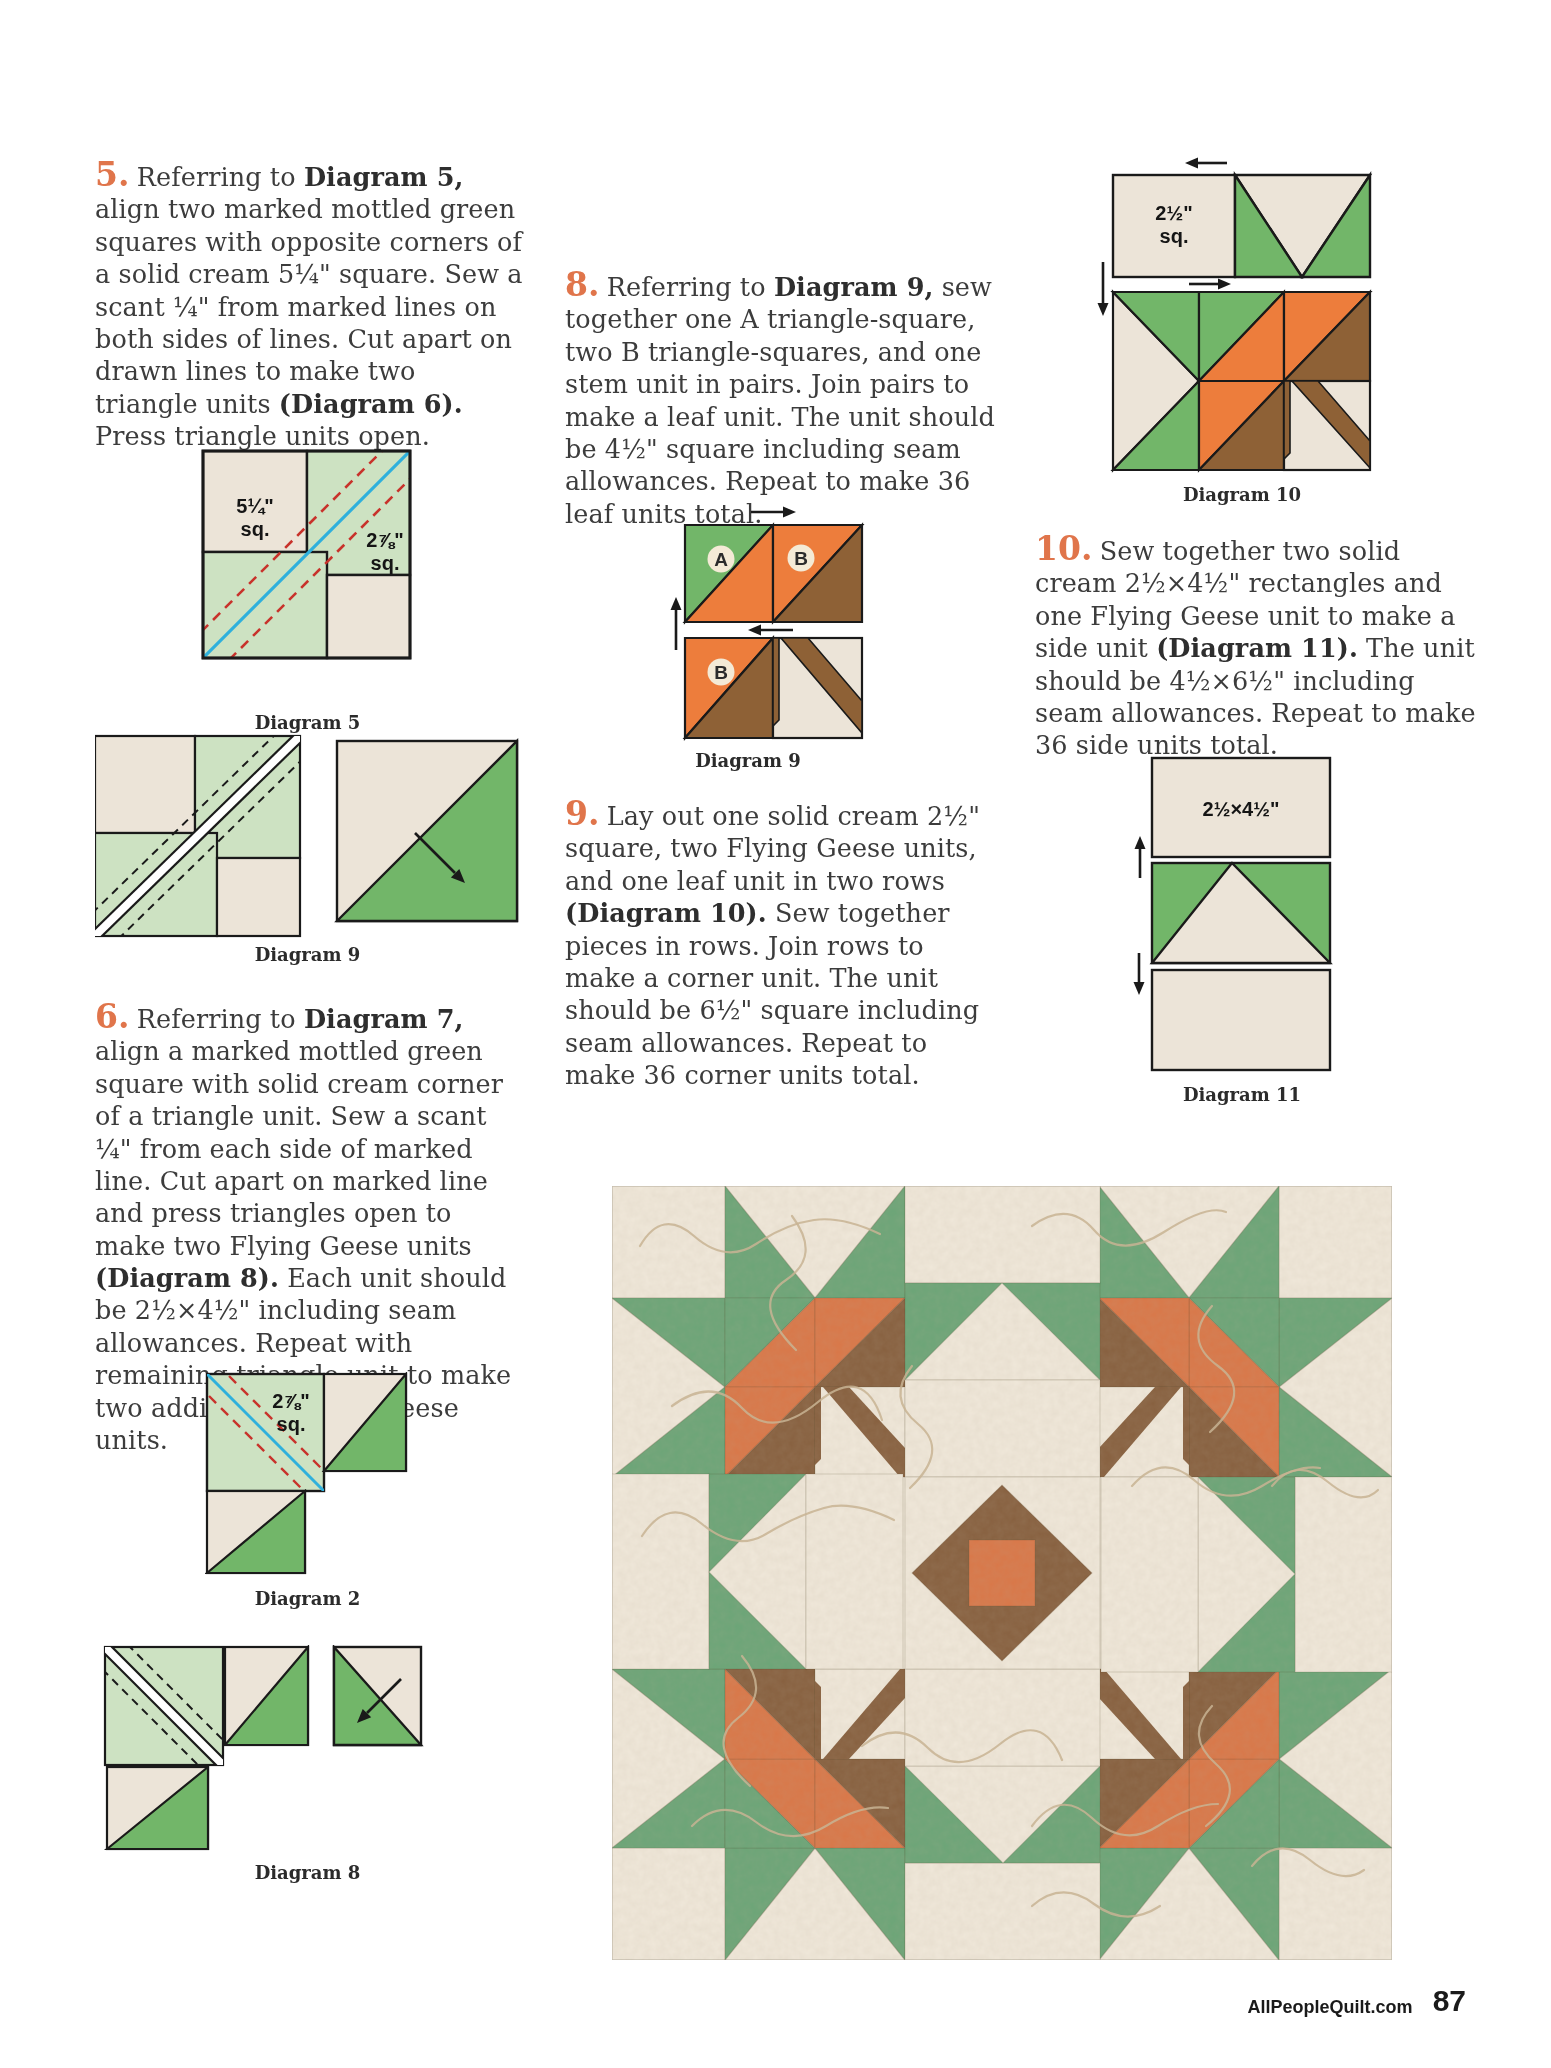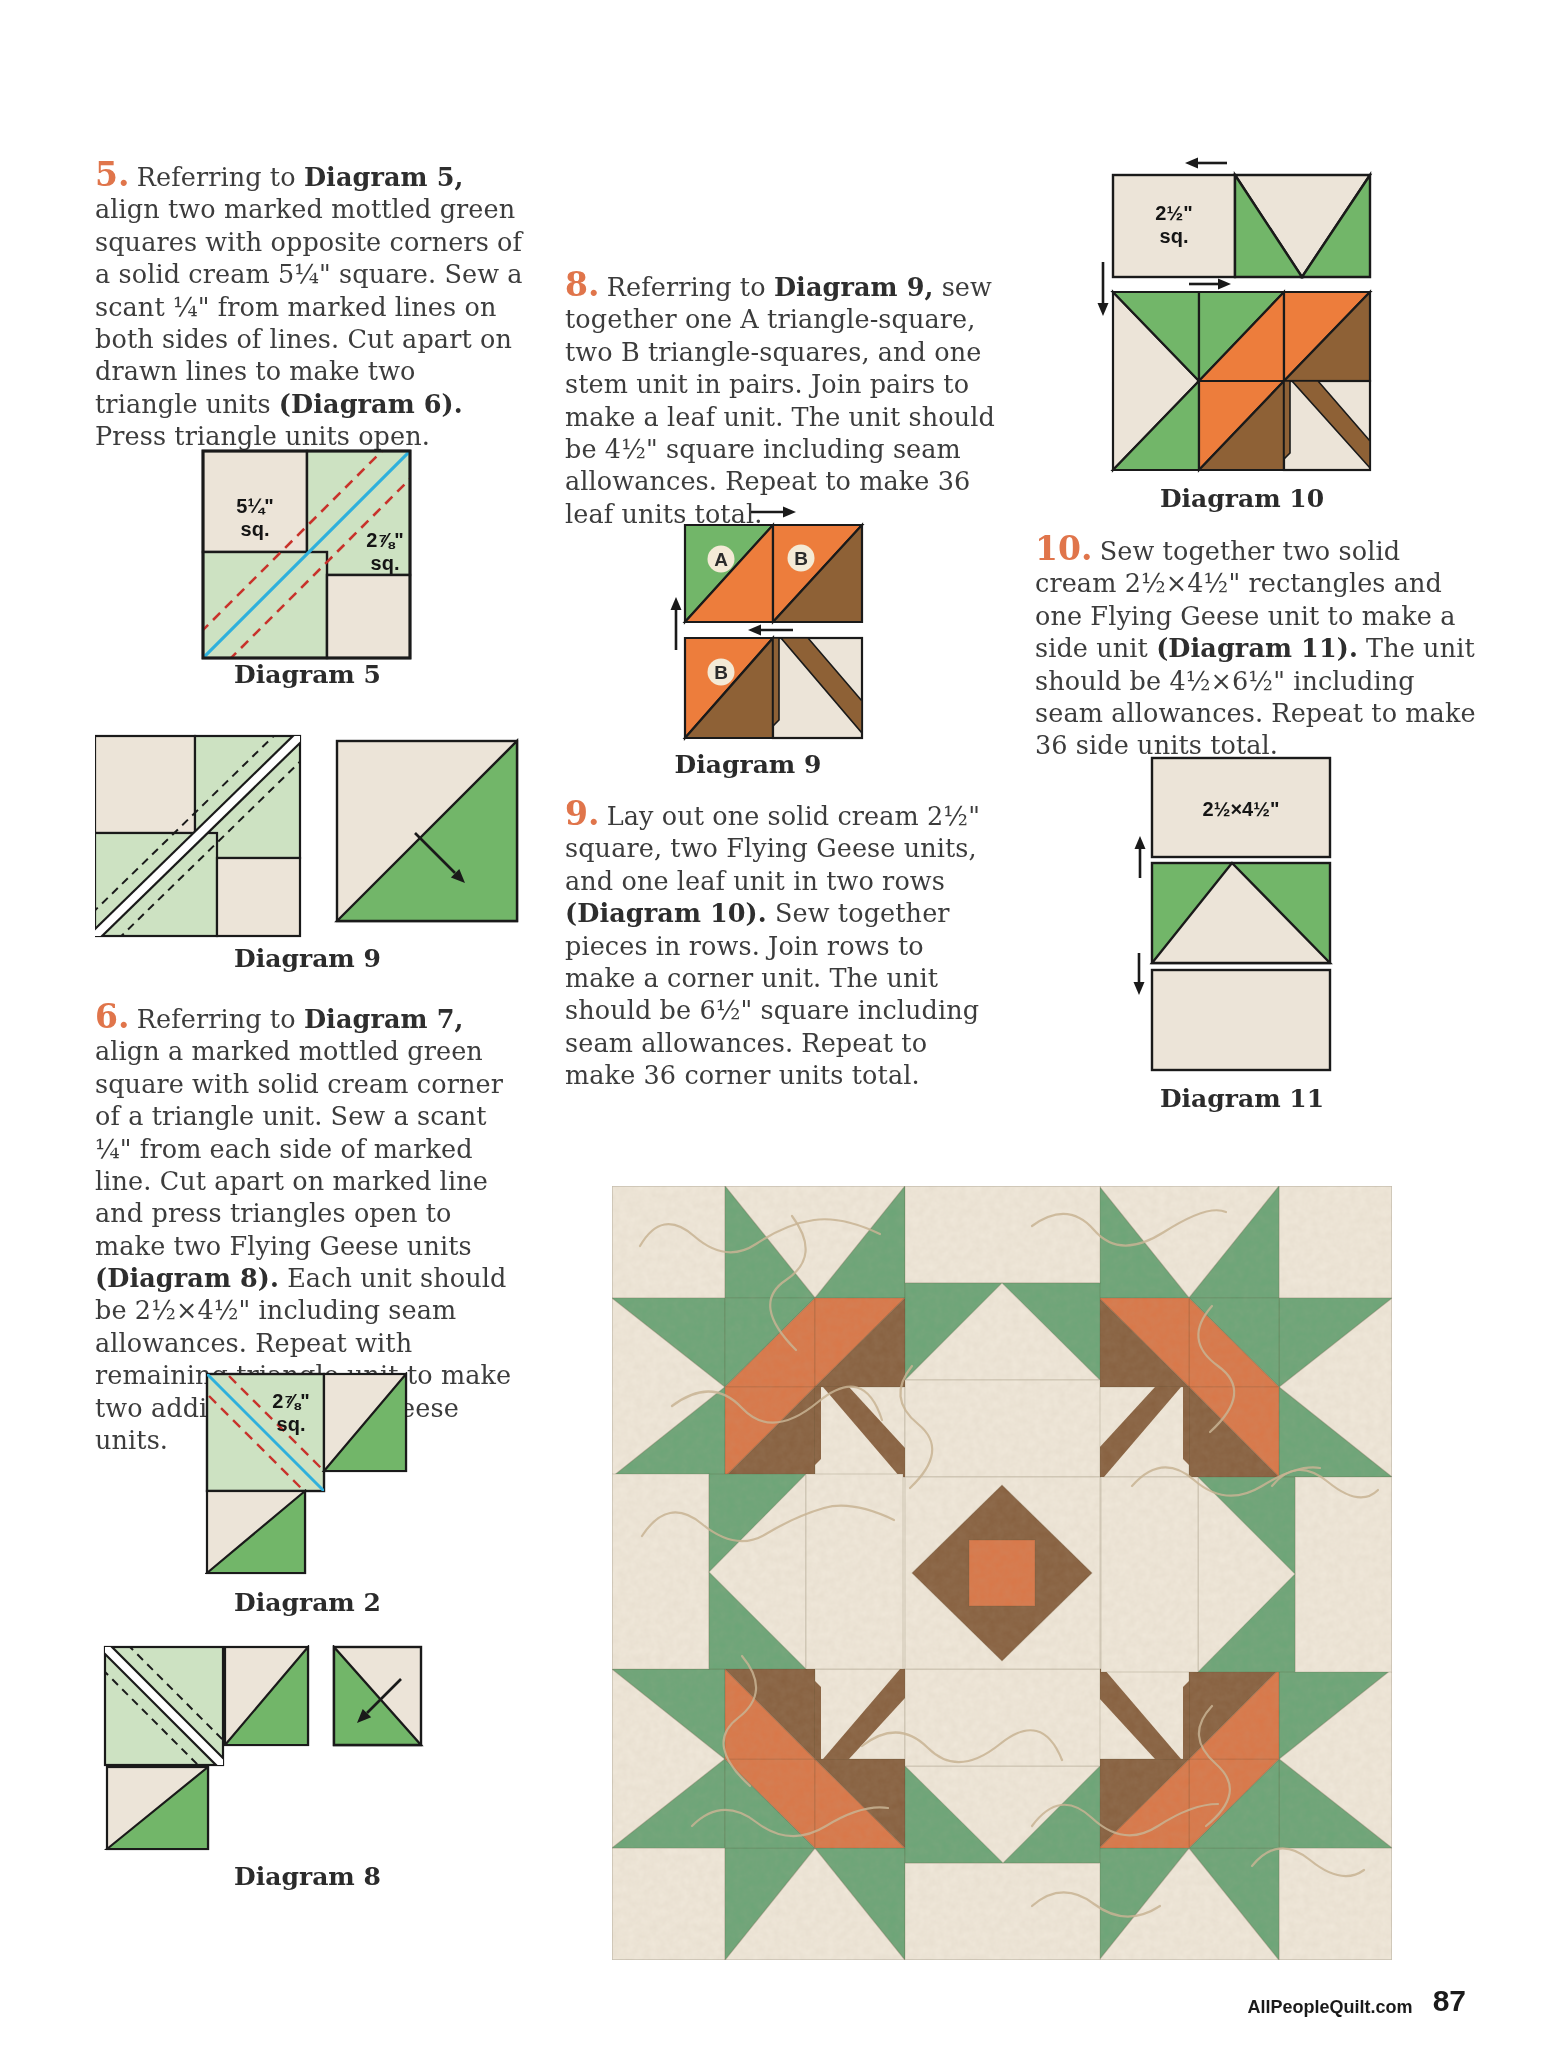--- a/index.html
+++ b/index.html
@@ -1,21 +1,21 @@
 <!DOCTYPE html>
 <html style="--accent: #E0754B; --text: #3C3C3C; --diagram-cream: #ECE4D8; --diagram-light-green: #CDE2C2; --diagram-green: #72B669; --diagram-orange: #ED7D3C; --diagram-brown: #8E6136; --marking-blue: #2FB0DC; --marking-red: #C8322B; --photo-cream: #F0E8DA; --photo-green: #6BA577; --photo-orange: #D97748; --photo-brown: #87603F; --photo-stitch: #C9B493;"><head>
 <meta charset="utf-8">
 <style>
   html,body{margin:0;padding:0;background:#ffffff;}
   .page{position:relative;width:1551px;height:2068px;background:#ffffff;overflow:hidden;
         font-family:"DejaVu Serif",serif;color:var(--text,#3c3c3c);}
   .step{position:absolute;font-size:25.5px;line-height:1.27;letter-spacing:.1px;color:var(--text,#3c3c3c);}
   .step .step-num{color:var(--accent,#e0754b);font-weight:bold;font-size:33px;line-height:1;padding-right:7px;}
   .step .bseg{font-weight:bold;color:#2e2e2e;}
-  .caption{position:absolute;text-align:center;font-weight:bold;font-size:25px;color:#2b2b2b;}
+  .caption{position:absolute;text-align:center;font-weight:bold;font-size:18px;color:#2b2b2b;}
   .fig{position:absolute;}
   .footer{position:absolute;top:1984px;right:85px;display:flex;align-items:flex-end;gap:20px;
           font-family:"Liberation Sans",sans-serif;color:#1a1a1a;}
   .footer .site{font-weight:bold;font-size:18px;}
   .footer .folio{font-weight:bold;font-size:30px;}
   
   .fc{fill:var(--diagram-cream,#ece4d8);} .fl{fill:var(--diagram-light-green,#cde2c2);}
   .fg{fill:var(--diagram-green,#72b669);} .fo{fill:var(--diagram-orange,#ed7d3c);}
   .fb{fill:var(--diagram-brown,#8e6136);}
   .blue{stroke:var(--marking-blue,#2fb0dc);} .red{stroke:var(--marking-red,#c8322b);}
@@ -50,21 +50,21 @@
         <line x1="14" y1="221" x2="221" y2="14" class="red" stroke-width="2.6" stroke-dasharray="10 7"></line>
         <line x1="-14" y1="193" x2="193" y2="-14" class="red" stroke-width="2.6" stroke-dasharray="10 7"></line>
       </g>
       <rect x="0" y="0" width="207" height="207" fill="none" stroke="#1a1a1a" stroke-width="3"></rect>
       <text class="dlabel" x="52" y="62">5¼"</text>
       <text class="dlabel" x="52" y="85">sq.</text>
       <text class="dlabel" x="182" y="96">2⅞"</text>
       <text class="dlabel" x="182" y="119">sq.</text>
     </g>
   </svg>
-  <div class="caption" style="left:95px;top:660px;width:425px">Diagram 5</div>
+  <div class="caption" style="left:95px;top:712px;width:425px">Diagram 5</div>
 
   <svg class="fig" style="left:95px;top:733px" width="425" height="208" viewBox="0 0 425 208">
     <defs>
         <clipPath id="c6">
           <rect x="0" y="3" width="205" height="200"></rect>
         </clipPath>
       </defs>
     <g>
       <rect x="0" y="3" width="100" height="97" class="fc" stroke="#1a1a1a" stroke-width="2.2"></rect>
       <rect x="100" y="3" width="105" height="122" class="fl" stroke="#1a1a1a" stroke-width="2.2"></rect>

